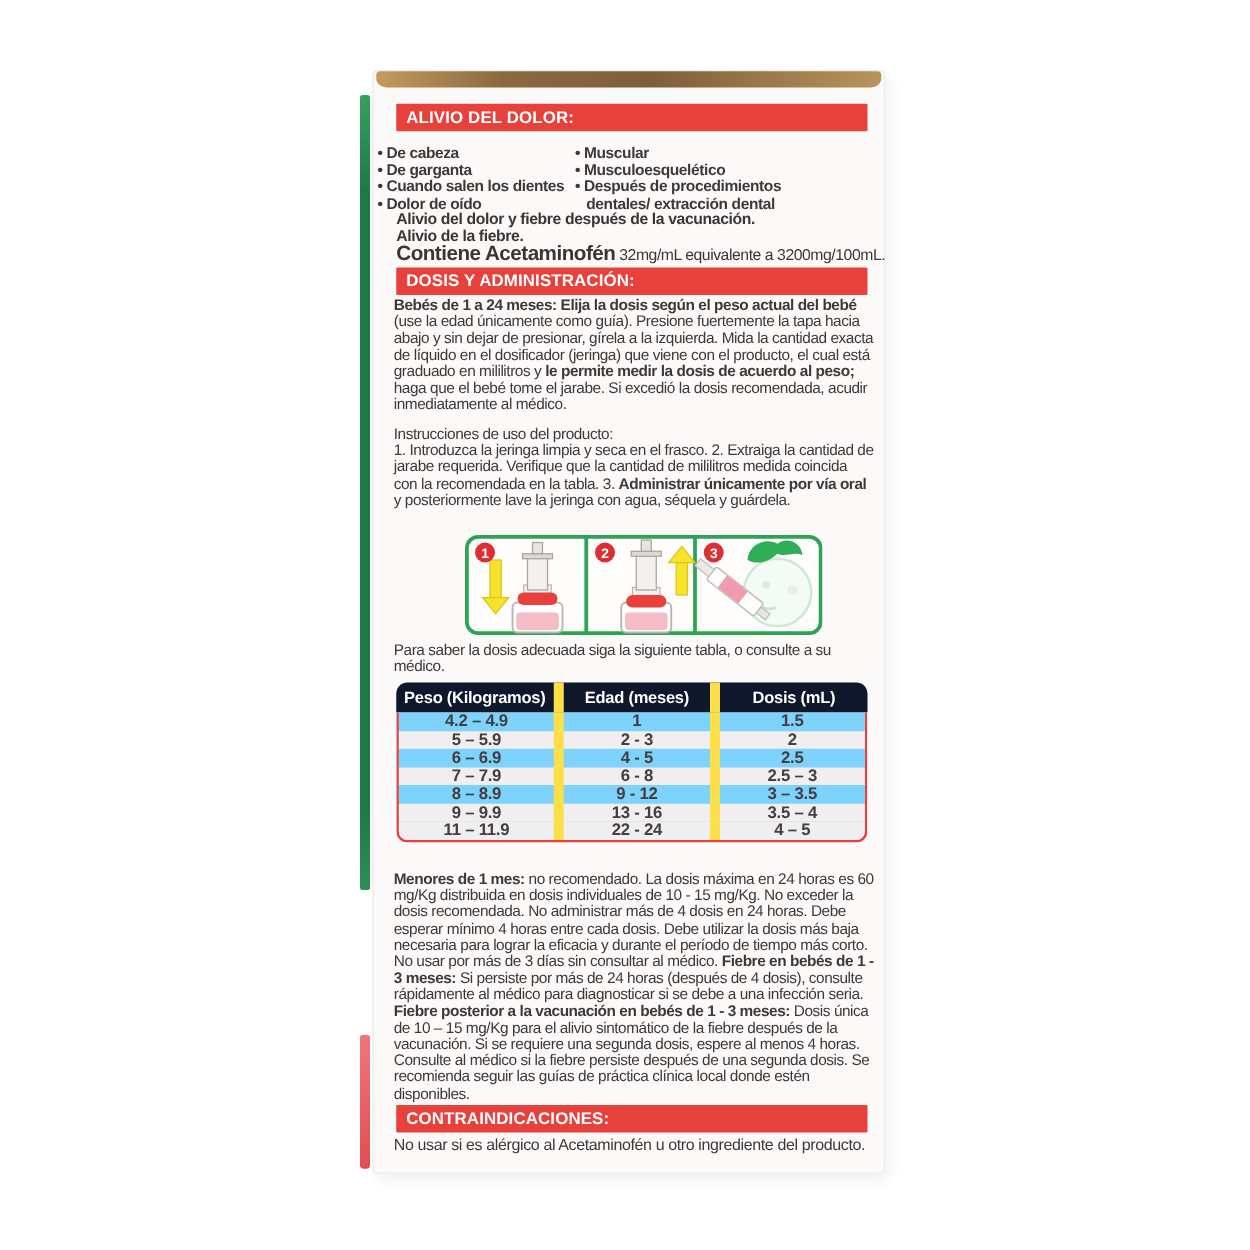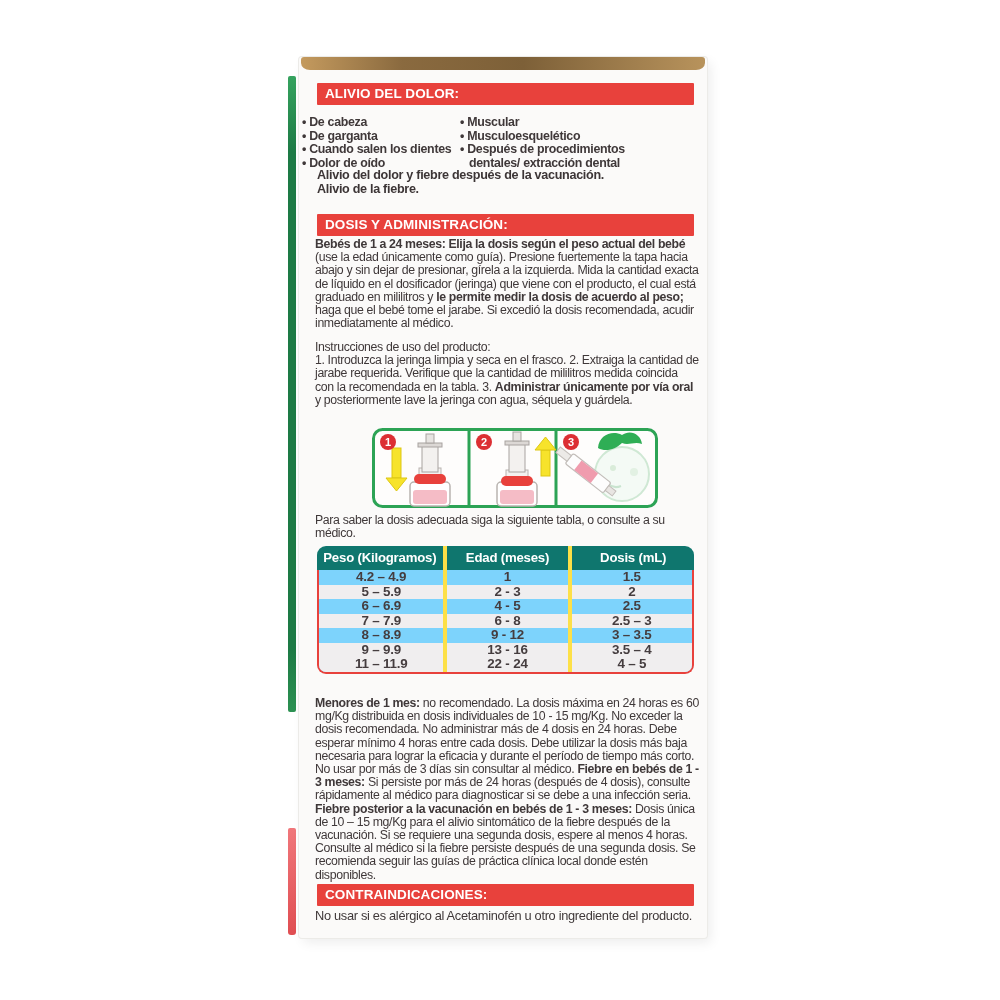--- a/index.html
+++ b/index.html
@@ -54,35 +54,35 @@
     position:absolute;left:18px;top:137px;width:388px;white-space:nowrap;color:#3c3536;
   }
   .contiene .big{font-size:16.5px;font-weight:bold;letter-spacing:-0.4px;}
   .contiene .rest{font-size:12.6px;letter-spacing:-0.35px;}
   .diagram{position:absolute;left:73px;top:371px;width:286px;height:80px;}
   .table{
     position:absolute;left:18px;top:489px;width:377px;
   }
   .thead{
     display:grid;grid-template-columns:1fr 1fr 1fr;
-    background:#0f766e;border-radius:9px 9px 0 0;
+    background:#0f172a;border-radius:9px 9px 0 0;
     color:#fff;font-weight:bold;font-size:13.2px;line-height:24px;text-align:center;
     letter-spacing:-0.2px;
   }
   .tbody{
     border:2px solid #e8413c;border-top:none;border-radius:0 0 9px 9px;
     overflow:hidden;background:#7dd3fc;
   }
   .trow{
     display:grid;grid-template-columns:1fr 1fr 1fr;
     font-size:13.4px;font-weight:bold;line-height:14.5px;text-align:center;
     color:#453d3f;letter-spacing:-0.2px;
   }
   .trow.even{background:#f0eeef;}
-  .tcell:not(:first-child){border-left:4px solid #fde047;}
+  .tcell:not(:first-child){border-left:8px solid #fde047;}
   .contra-text{
     position:absolute;left:16px;top:852px;width:386px;
     font-size:12.8px;line-height:14px;letter-spacing:-0.3px;color:#3f3839;
   }
 </style>
 </head>
 <body>
 
 <div class="stripe-green"></div>
 <div class="stripe-red"></div>
@@ -104,20 +104,23 @@
         <div class="bullet-item">• Musculoesquelético</div>
         <div class="bullet-item">• Después de procedimientos dentales/ extracción dental</div>
       </div>
   </div>
 
   <div class="alivio">
     <div>Alivio del dolor y fiebre después de la vacunación.</div>
     <div>Alivio de la fiebre.</div>
   </div>
 
+  <div class="contiene">
+    <span class="big">Contiene Acetaminofén</span><span class="rest"> 32mg/mL equivalente a 3200mg/100mL.</span>
+  </div>
 
   <div class="banner" style="top:157px">DOSIS Y ADMINISTRACIÓN:</div>
 
   <div class="para" style="top:181px"><span class="b">Bebés de 1 a 24 meses: Elija la dosis según el peso actual del bebé </span><span>(use la edad únicamente como guía). Presione fuertemente la tapa hacia abajo y sin dejar de presionar, gírela a la izquierda. Mida la cantidad exacta de líquido en el dosificador (jeringa) que viene con el producto, el cual está graduado en mililitros y </span><span class="b">le permite medir la dosis de acuerdo al peso;</span><span> haga que el bebé tome el jarabe. Si excedió la dosis recomendada, acudir inmediatamente al médico.</span></div>
 
   <div class="para" style="top:284px">
     <div>Instrucciones de uso del producto:</div>
     <div><span>1. Introduzca la jeringa limpia y seca en el frasco. 2. Extraiga la cantidad de jarabe requerida. Verifique que la cantidad de mililitros medida coincida con la recomendada en la tabla. 3. </span><span class="b">Administrar únicamente por vía oral</span><span> y posteriormente lave la jeringa con agua, séquela y guárdela.</span></div>
   </div>
 

